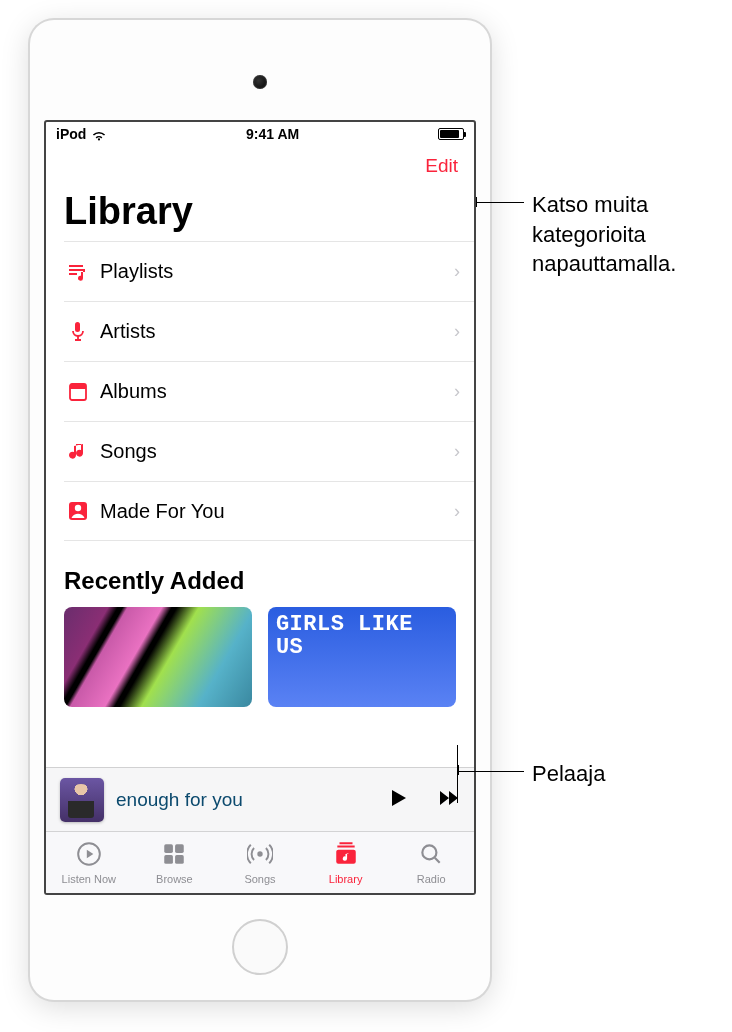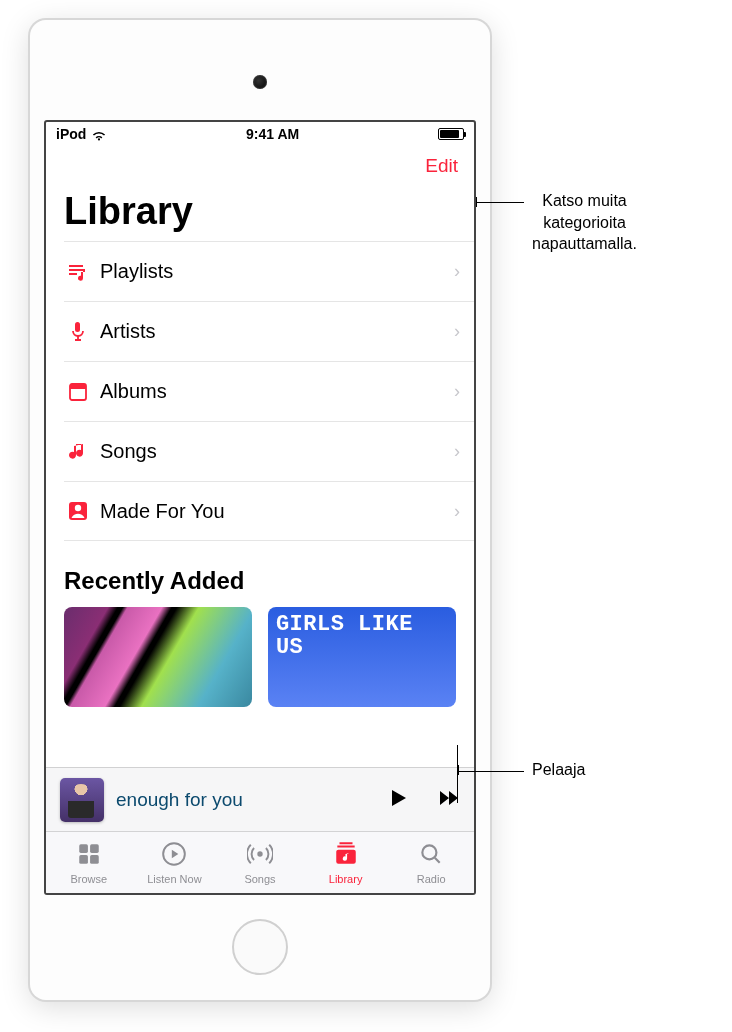--- a/index.html
+++ b/index.html
@@ -10,21 +10,21 @@
     height: 1032px;
     position: relative;
   }
   .device {
     position: absolute;
     left: 30px;
     top: 20px;
     width: 460px;
     height: 980px;
     background: #fdfdfd;
-    border-radius: 16px;
+    border-radius: 24px;
     box-shadow: 0 0 0 2px #d7d7d7, 0 6px 30px rgba(0,0,0,0.15);
     padding: 100px 14px 100px 14px;
   }
   .camera {
     position: absolute;
     top: 55px; left: 50%;
     width: 14px; height: 14px;
     margin-left: -7px;
     border-radius: 50%;
     background: radial-gradient(circle at 40% 40%, #333, #000);
@@ -160,24 +160,23 @@
     border-top: 0.5px solid rgba(0,0,0,0.15);
     display:flex;
   }
   .tab { flex:1; display:flex; flex-direction:column; align-items:center; justify-content:center; gap:2px; color:#8e8e93; }
   .tab.active { color:#fa233b; }
   .tab svg { width:26px; height:26px; fill:currentColor; }
   .tab .tl { font-size:11px; }
   
   .callout {
     position:absolute;
-    font-size: 16px;
+    font-size: 22px;
     color:#000;
     line-height:1.35;
-    text-align:center;
   }
   .callout .line {
     position:absolute; border-top: 1px solid #000; height:0;
   }
   .callout .tick {
     position:absolute; width:0; height:10px; border-left:1px solid #000;
   }
   .c1 .tick { left:-74px; top:6px; }
 </style>
 </head>
@@ -288,33 +287,33 @@
             </svg></span>
         <span><svg viewBox="0 0 24 24">
               <path d="M4 5l9 7-9 7V5Zm9 0l9 7-9 7V5Z"></path>
             </svg></span>
       </div>
     </div>
 
     <div class="tabbar">
       <div class="tab">
         <span><svg viewBox="0 0 24 24">
+              <circle cx="12" cy="12" r="10" fill="none" stroke="currentColor" stroke-width="1.8"></circle>
+              <path d="M10 8l6 4-6 4V8Z"></path>
+            </svg></span>
+        <span class="tl">Listen Now</span>
+      </div>
+      <div class="tab">
+        <span><svg viewBox="0 0 24 24">
               <rect x="3" y="3" width="8" height="8" rx="1.5"></rect>
               <rect x="13" y="3" width="8" height="8" rx="1.5"></rect>
               <rect x="3" y="13" width="8" height="8" rx="1.5"></rect>
               <rect x="13" y="13" width="8" height="8" rx="1.5"></rect>
             </svg></span>
         <span class="tl">Browse</span>
-      </div>
-      <div class="tab">
-        <span><svg viewBox="0 0 24 24">
-              <circle cx="12" cy="12" r="10" fill="none" stroke="currentColor" stroke-width="1.8"></circle>
-              <path d="M10 8l6 4-6 4V8Z"></path>
-            </svg></span>
-        <span class="tl">Listen Now</span>
       </div>
       <div class="tab">
         <span><svg viewBox="0 0 24 24">
               <circle cx="12" cy="12" r="2.5"></circle>
               <path d="M6.5 6.5a7.8 7.8 0 0 0 0 11M17.5 6.5a7.8 7.8 0 0 1 0 11M3.5 3.5a12 12 0 0 0 0 17M20.5 3.5a12 12 0 0 1 0 17" fill="none" stroke="currentColor" stroke-width="1.8"></path>
             </svg></span>
         <span class="tl">Songs</span>
       </div>
       <div class="tab active">
         <span><svg viewBox="0 0 24 24">

